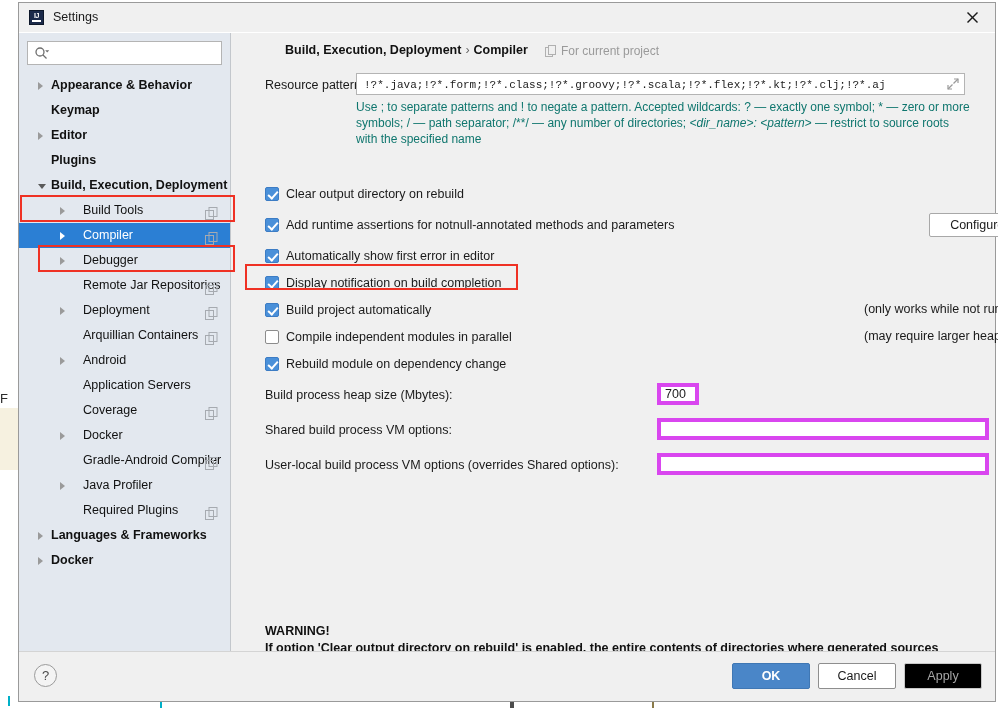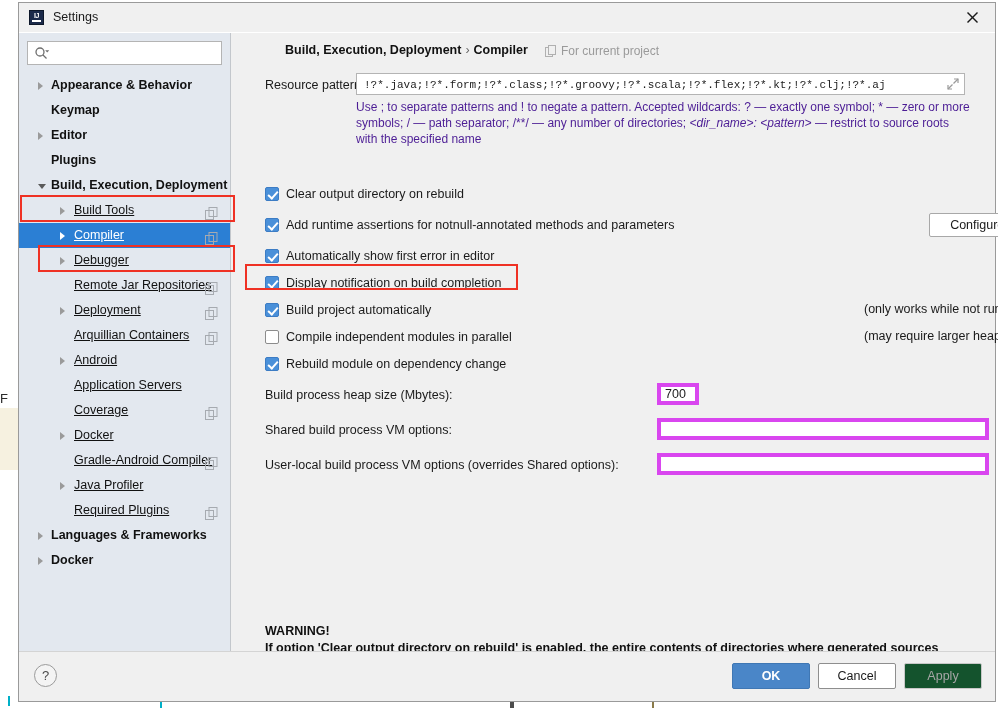--- a/index.html
+++ b/index.html
@@ -188,21 +188,21 @@
   .proj-icon {
     position: absolute;
     right: 12px; top: 6px;
     width: 13px; height: 13px;
   }
 
   
   .lvl0 .arrow { left: 19px; }
   .lvl0 .tree-label { left: 32px; }
   .lvl1 .arrow { left: 41px; }
-  .lvl1 .tree-label { left: 55px; text-decoration: underline; }
+  .lvl1 .tree-label { left: 64px; }
 
   
   #content-pane {
     position: absolute;
     left: 213px; top: 0;
     right: 0;
     height: 620px;
     background: #f0f0f0;
   }
   #breadcrumb {
@@ -260,21 +260,21 @@
     position: absolute;
     right: 4px; top: 3px;
     width: 14px; height: 14px;
   }
   #resource-help {
     position: absolute;
     left: 124px; top: 66px;
     width: 615px;
     font-size: 12px;
     line-height: 16px;
-    color: #4c1d95;
+    color: #0f766e;
   }
   #resource-help i { font-style: italic; }
 
   
   .cb-row {
     position: absolute;
     left: 33px;
     height: 18px;
     white-space: nowrap;
   }
@@ -407,21 +407,21 @@
   #cancel-button {
     left: 799px;
     width: 78px;
     background: #ffffff;
     border: 1px solid #8e8e8e;
     color: #1a1a1a;
   }
   #apply-button {
     left: 885px;
     width: 78px;
-    background: #14532d;
+    background: #000000;
     border: 1px solid #c8c8c8;
     color: #a6a6a6;
   }
 
   
   .annot {
     position: absolute;
     border: 2px solid #ef3124;
     box-sizing: border-box;
     pointer-events: none;

